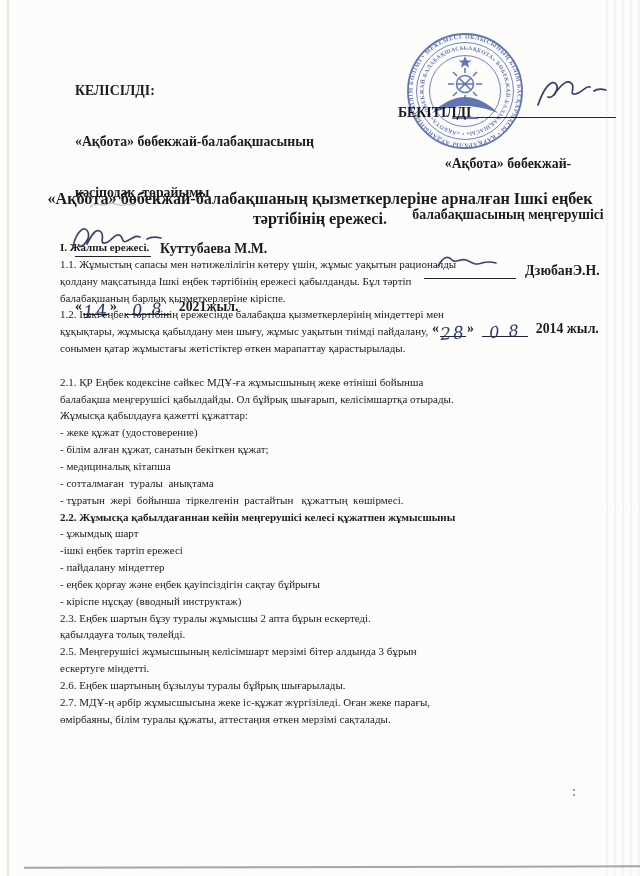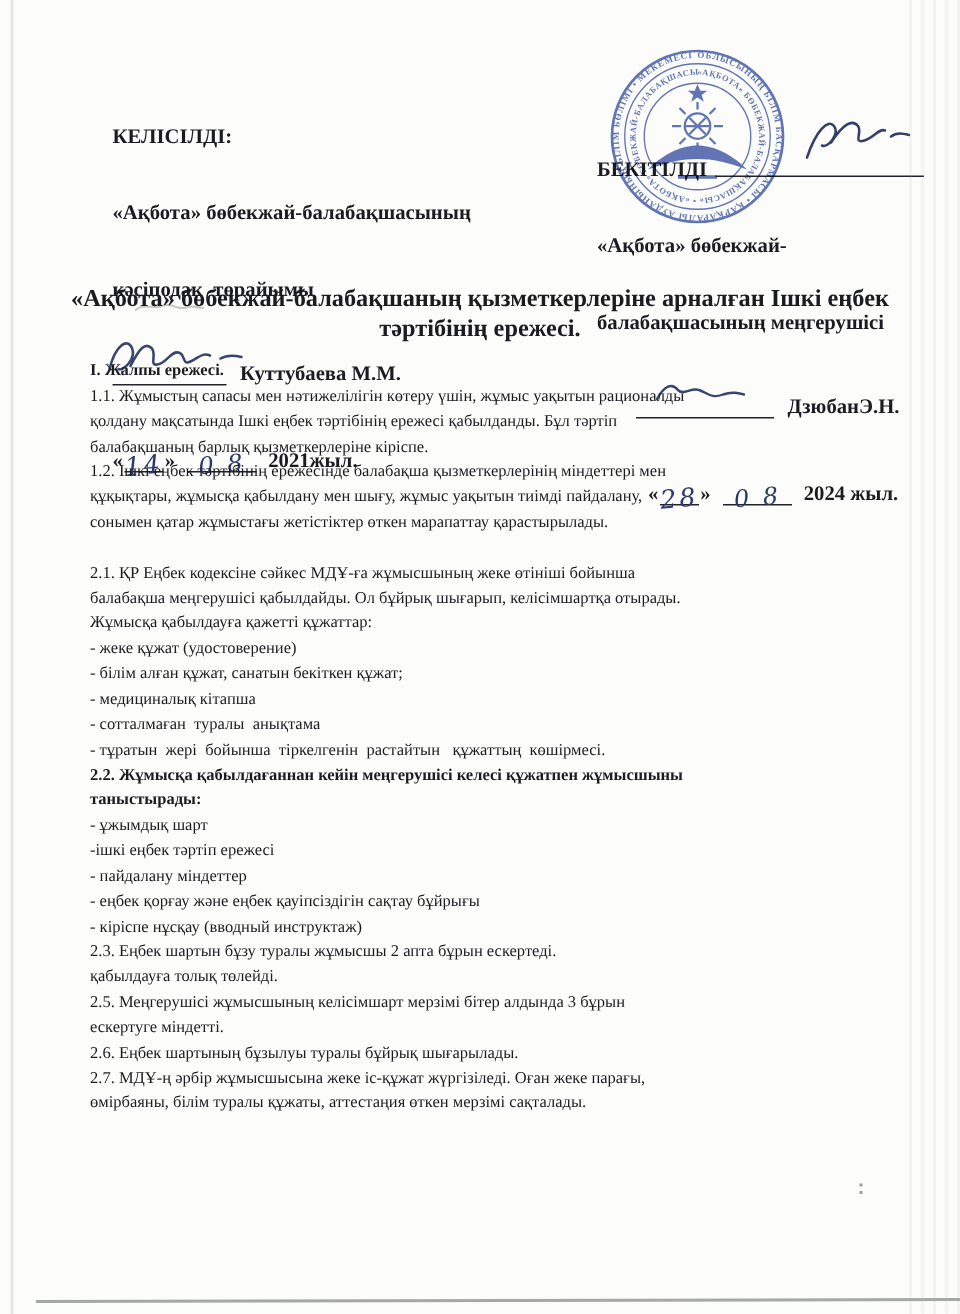--- a/index.html
+++ b/index.html
@@ -9,21 +9,21 @@
   .edge-right{position:absolute;right:0;top:0;width:34px;height:100%;
     background:repeating-linear-gradient(90deg, rgba(170,170,162,.10) 0 2px, rgba(0,0,0,0) 2px 8px);pointer-events:none;}
   .edge-left{position:absolute;left:7px;top:0;width:2px;height:100%;background:rgba(190,190,182,.35);}
   .bottom-line{position:absolute;left:24px;right:0;top:866px;height:2px;background:#a4a8a6;transform:rotate(-.12deg);}
   .dotmark{position:absolute;left:573px;top:789px;width:2px;height:2px;background:#9aa0a6;box-shadow:0 5px 0 #9aa0a6;}
 
   
   .appr{position:absolute;font-weight:bold;font-size:13.8px;line-height:17px;white-space:pre;}
   .appr-left{left:60px;top:48px;width:300px;margin-left:15px;}
   .appr-right{left:398px;top:70px;width:220px;}
-  .appr-right .c{text-align:left;}
+  .appr-right .c{text-align:center;}
   .row1{display:flex;align-items:flex-end;}
   .fill-line{flex:1;border-bottom:1.4px solid #23232c;margin:0 2px 3px 6px;position:relative;height:10px;}
   .sigrow{display:flex;align-items:flex-end;margin-top:3px;height:19px;}
   .sigline{display:inline-block;border-bottom:1.3px solid #23232c;position:relative;height:12px;}
   .sigline.l{width:76px;}
   .sigline.r{width:92px;margin-left:26px;}
   .signame{margin-left:9px;}
   .daterow{margin-top:4px;height:20px;display:flex;align-items:flex-end;}
   .blank{display:inline-block;border-bottom:1.3px solid #23232c;position:relative;height:12px;vertical-align:baseline;}
   .day{width:26px;margin:0 1px;}
@@ -88,21 +88,21 @@
       <span class="sigline r">
         <svg class="sig-svg" style="left:10px;top:-14px" width="68" height="20" viewBox="0 0 68 20">
           <path d="M4 14 C9 5 14 3 18 8 C21 12 27 6 32 8 C38 10 40 14 48 11 C54 9 58 10 62 11" fill="none" stroke="#39456f" stroke-width="1.6" stroke-linecap="round"></path>
         </svg>
       </span>
       <span class="signame">ДзюбанЭ.Н.</span>
     </div>
     <div class="daterow" style="margin-left:34px">
       <span>«</span><span class="blank day"><span class="hand hand-big">28</span></span><span>»</span>
       <span class="blank mon"><span class="hand">0 8</span></span>
-      <span>2024 жыл.</span>
+      <span>2014 жыл.</span>
     </div>
   </div>
 
   <svg class="stamp" viewBox="0 0 150 150">
     <g stroke="#3f58a8" fill="none">
       <circle cx="75" cy="75" r="57" stroke-width="1.8"></circle>
       <circle cx="75" cy="75" r="48.5" stroke-width="0.9"></circle>
       <circle cx="75" cy="75" r="35.5" stroke-width="0.9"></circle>
     </g>
     <defs>
@@ -147,21 +147,20 @@
       <div class="line">&nbsp;</div>
       <div class="line">2.1. ҚР Еңбек кодексіне сәйкес МДҰ-ға жұмысшының жеке өтініші бойынша</div>
       <div class="line">балабақша меңгерушісі қабылдайды. Ол бұйрық шығарып, келісімшартқа отырады.</div>
       <div class="line">Жұмысқа қабылдауға қажетті құжаттар:</div>
       <div class="line">- жеке құжат (удостоверение)</div>
       <div class="line">- білім алған құжат, санатын бекіткен құжат;</div>
       <div class="line">- медициналық кітапша</div>
       <div class="line">- сотталмаған  туралы  анықтама</div>
       <div class="line">- тұратын  жері  бойынша  тіркелгенін  растайтын   құжаттың  көшірмесі.</div>
       <div class="line bold">2.2. Жұмысқа қабылдағаннан кейін меңгерушісі келесі құжатпен жұмысшыны</div>
-      <div class="line bold">таныстырады:</div>
       <div class="line">- ұжымдық шарт</div>
       <div class="line">-ішкі еңбек тәртіп ережесі</div>
       <div class="line">- пайдалану міндеттер</div>
       <div class="line">- еңбек қорғау және еңбек қауіпсіздігін сақтау бұйрығы</div>
       <div class="line">- кіріспе нұсқау (вводный инструктаж)</div>
       <div class="line">2.3. Еңбек шартын бұзу туралы жұмысшы 2 апта бұрын ескертеді.</div>
       <div class="line">қабылдауға толық төлейді.</div>
       <div class="line">2.5. Меңгерушісі жұмысшының келісімшарт мерзімі бітер алдында 3 бұрын</div>
       <div class="line">ескертуге міндетті.</div>
       <div class="line">2.6. Еңбек шартының бұзылуы туралы бұйрық шығарылады.</div>

